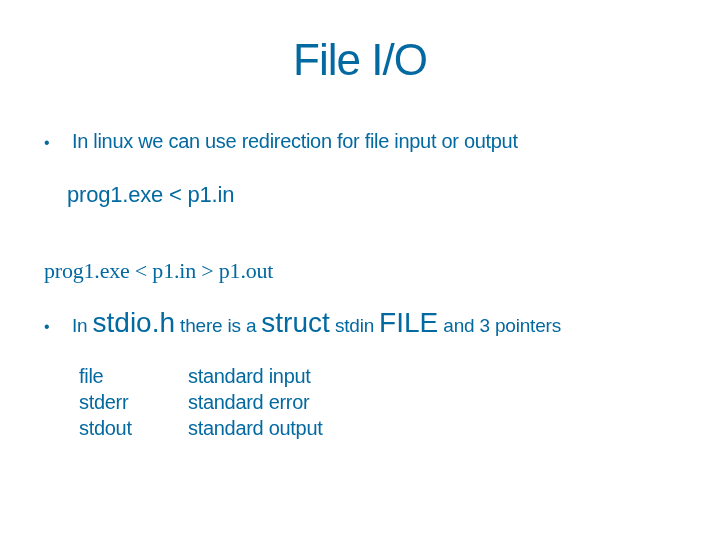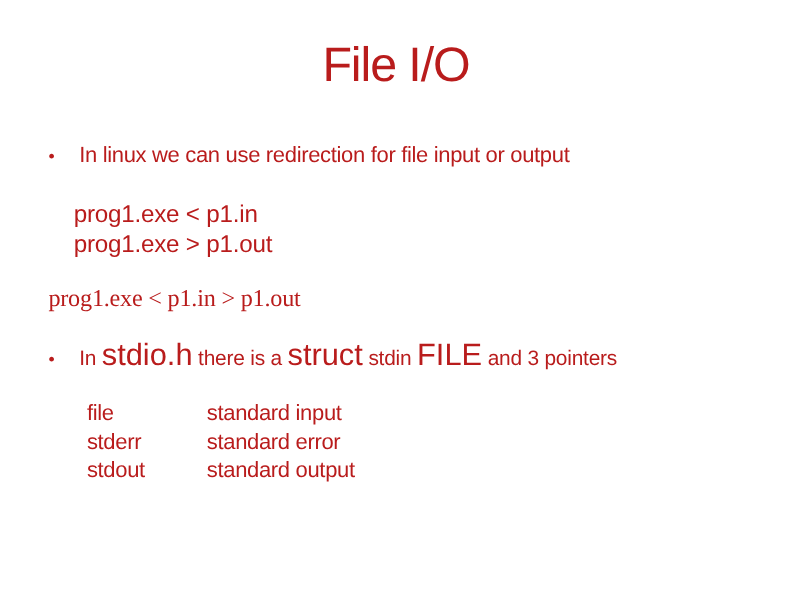--- a/index.html
+++ b/index.html
@@ -7,21 +7,21 @@
     padding: 0;
     width: 720px;
     height: 540px;
     background: #ffffff;
   }
   .slide {
     position: relative;
     width: 720px;
     height: 540px;
     background: #ffffff;
-    color: #b91c1c;
+    color: #0369a1;
     font-family: "Liberation Sans", sans-serif;
     overflow: hidden;
   }
   .title {
     position: absolute;
     top: 36px;
     left: 0;
     width: 100%;
     text-align: center;
     font-size: 44px;
@@ -86,21 +86,20 @@
 
   <div class="title">File I/O</div>
 
   <div class="bullet-line b1">
     <span class="bullet-dot">•</span>
     <span>In linux we can use redirection for file input or output</span>
   </div>
 
   <div class="code-block cb1">
     <div>prog1.exe &lt; p1.in</div>
-    <div>prog1.exe &gt; p1.out</div>
   </div>
 
   <div class="code-block cb2">
     <div>prog1.exe &lt; p1.in &gt; p1.out</div>
   </div>
 
   <div class="bullet-line b2">
     <span class="bullet-dot">•</span>
     <span><span class="seg-body">In </span><span class="seg-code">stdio.h</span><span class="seg-body"> there is a </span><span class="seg-code">struct</span><span class="seg-body"> stdin </span><span class="seg-code">FILE</span><span class="seg-body"> and 3 pointers</span></span>
   </div>

